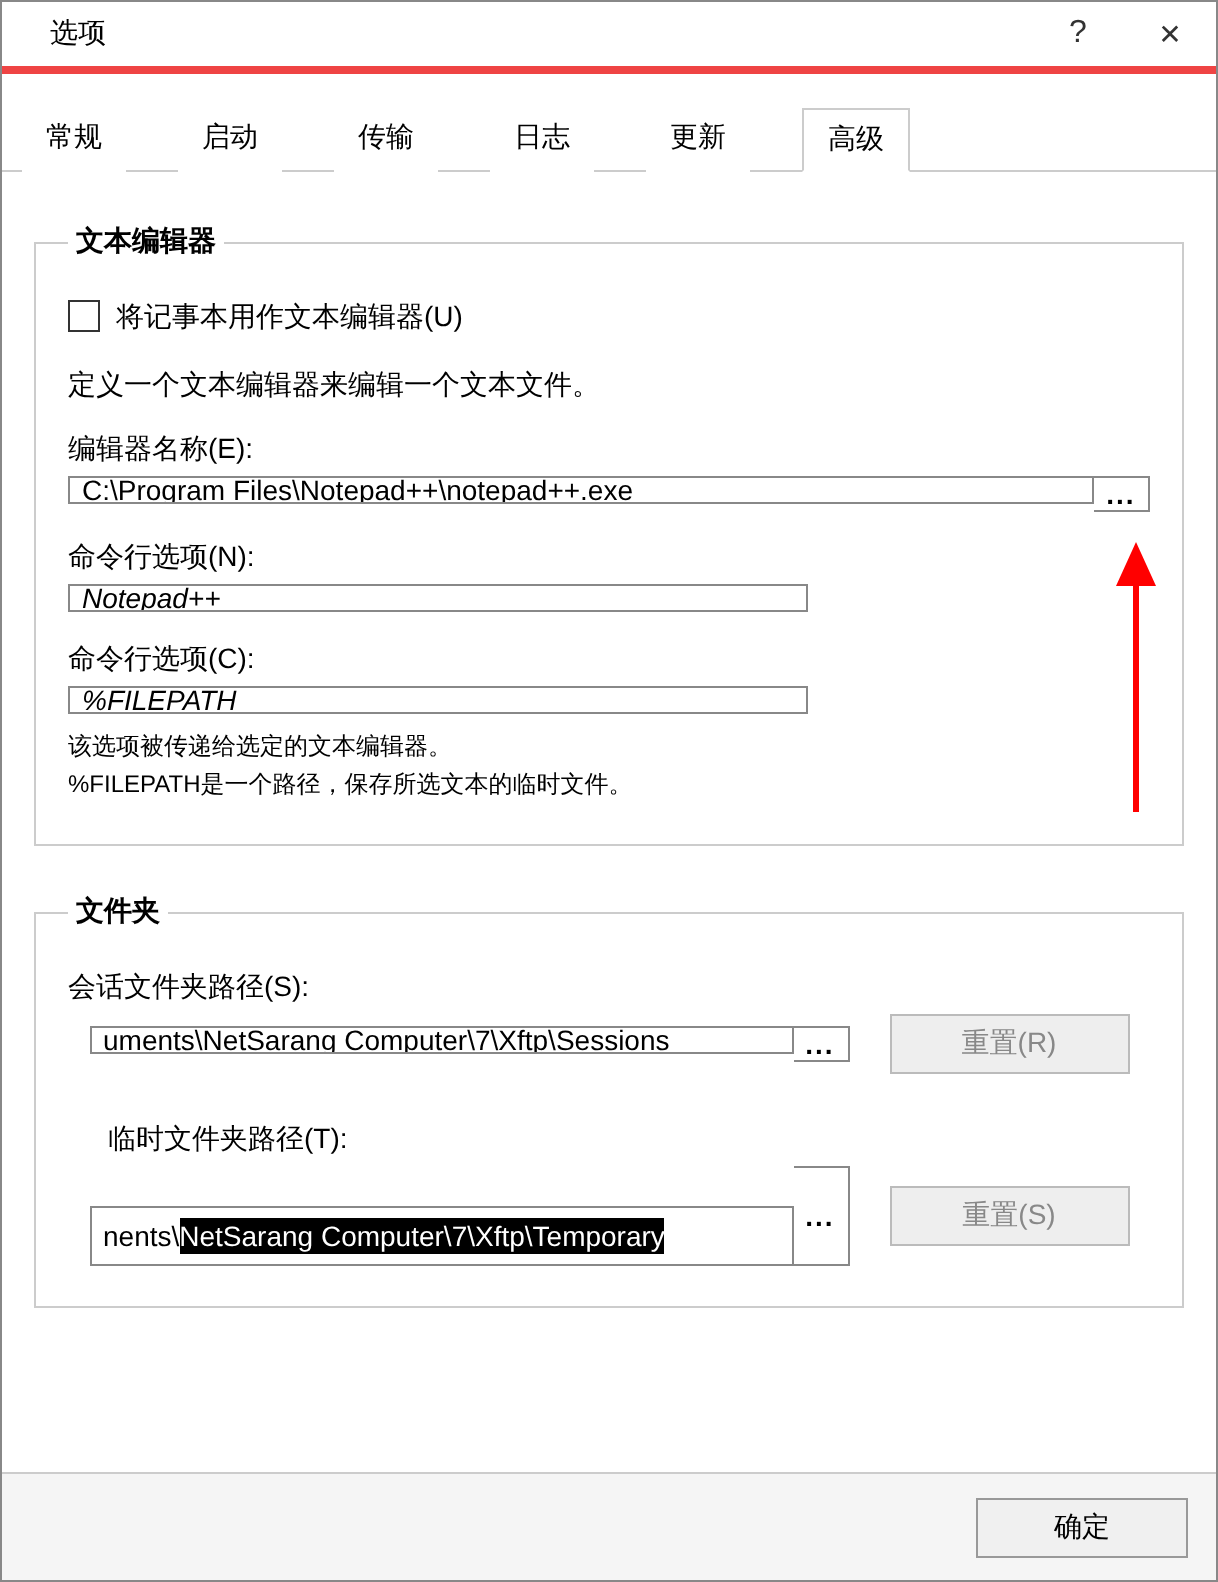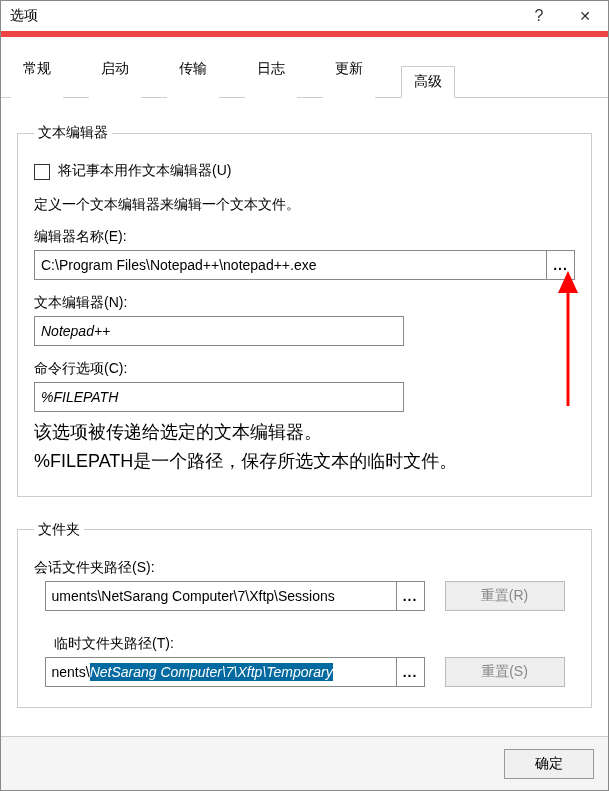--- a/index.html
+++ b/index.html
@@ -16,22 +16,22 @@
     border: 1px solid #888;
     display: flex;
     flex-direction: column;
     position: relative;
     background: #fff;
   }
   .titlebar {
     height: 36px;
     display: flex;
     align-items: center;
-    padding: 0 0 0 9px;
-    border-bottom: 6px solid #ef4444;
+    padding: 0 0 0 24px;
+    border-bottom: 4px solid #ef4444;
   }
   .titlebar-title { flex: 1; font-size: 14px; }
   .titlebar-btn {
     width: 46px; height: 36px;
     display: flex; align-items: center; justify-content: center;
     font-size: 14px; color: #333;
   }
   .titlebar-btn.help { font-size: 16px; }
   .tabs {
     display: flex;
@@ -43,46 +43,46 @@
     padding: 6px 12px 6px 12px;
     font-size: 14px;
     position: relative;
     top: 1px;
     background: #fff;
   }
   .tab.active {
     border: 1px solid #ccc;
     border-bottom: 1px solid #fff;
     background: #fff;
-    margin-top: 12px;
   }
   .content {
     flex: 1;
     padding: 12px 16px 10px 16px;
     overflow: hidden;
   }
   fieldset.group {
     border: 1px solid #ccc;
     margin: 14px 0 24px 0;
     padding: 16px 16px 20px 16px;
   }
   fieldset.group > legend {
     padding: 0 4px;
     font-size: 14px;
+    font-weight: bold;
   }
   .row { margin: 6px 0; }
-  .checkbox-row { display: flex; align-items: flex-end; gap: 8px; margin: 4px 0 16px 0;}
+  .checkbox-row { display: flex; align-items: flex-start; gap: 8px; margin: 4px 0 16px 0;}
   .checkbox {
     width: 16px; height: 16px; border: 1px solid #333; display: inline-block;
   }
   .label { font-size: 14px; }
   .field-label { margin: 14px 0 4px 0; font-size: 14px; }
   .text-input {
     width: 100%;
-    height: 30px;
+    height: 14px;
     border: 1px solid #888;
     padding: 0 6px;
     font-size: 14px;
     font-family: inherit;
     background: #fff;
     outline: none;
   }
   .path-row {
     display: flex;
     align-items: stretch;
@@ -96,21 +96,21 @@
     border-left: none;
     background: #fff;
     font-weight: bold;
     display: flex;
     align-items: center;
     justify-content: center;
     font-size: 14px;
     letter-spacing: 1px;
   }
   .text-input.half { width: 370px; font-style: italic; }
-  .hint { font-size: 18px; margin-top: 6px; line-height: 1.6; }
+  .hint { font-size: 12px; margin-top: 6px; line-height: 1.6; }
   .folder-row {
     display: flex;
     align-items: center;
     gap: 20px;
     justify-content: center;
   }
   .folder-row .path-row { flex: 0 0 380px; }
   .reset-btn {
     width: 120px; height: 30px;
     border: 1px solid #bbb;
@@ -122,39 +122,40 @@
     height: 54px;
     border-top: 1px solid #ccc;
     display: flex;
     justify-content: flex-end;
     align-items: center;
     gap: 14px;
     padding: 0 14px;
     background: #f5f5f5;
   }
   .dlg-btn {
-    width: 90px; height: 30px;
+    width: 106px; height: 30px;
     border: 1px solid #999;
     background: #f0f0f0;
     font-size: 14px;
   }
   
   .sel-wrap {
     flex: 1;
     height: 30px;
     border: 1px solid #888;
     padding: 0 6px;
     font-size: 14px;
     display: flex;
     align-items: center;
     overflow: hidden;
     white-space: nowrap;
+    margin-top: 20px;
   }
   .sel-prefix { }
-  .sel-hl { background: #0369a1; color: #fff; padding: 1px 0; font-style: italic; }
+  .sel-hl { background: #000000; color: #fff; padding: 1px 0; }
   
   .arrow {
     position: absolute;
     right: 20px;
     top: 270px;
     width: 40px;
     height: 140px;
     pointer-events: none;
   }
 </style>
@@ -189,21 +190,21 @@
       </div>
 
       <div class="row label">定义一个文本编辑器来编辑一个文本文件。</div>
 
       <div class="field-label">编辑器名称(E):</div>
       <div class="path-row">
         <input class="text-input" value="C:\Program Files\Notepad++\notepad++.exe" style="">
         <div class="browse-btn">...</div>
       </div>
 
-      <div class="field-label">文本编辑器(N):</div>
+      <div class="field-label">命令行选项(N):</div>
       <input class="text-input half" value="Notepad++" style="">
 
       <div class="field-label">命令行选项(C):</div>
       <input class="text-input half" value="%FILEPATH" style="">
 
       <div class="hint">
         <div>该选项被传递给选定的文本编辑器。</div>
         <div>%FILEPATH是一个路径，保存所选文本的临时文件。</div>
       </div>
     </fieldset>

